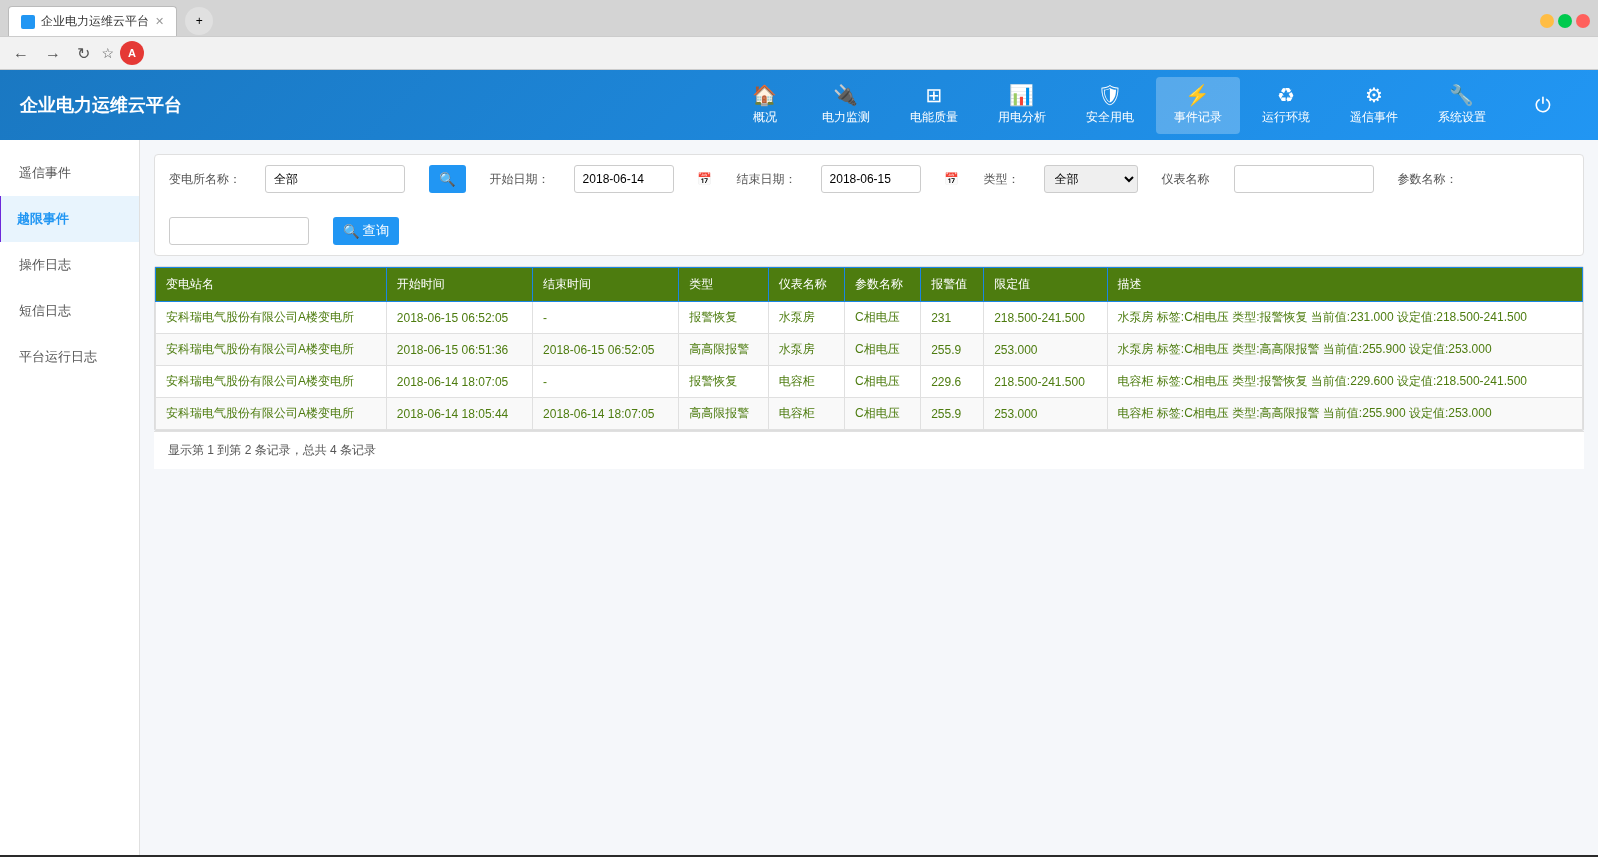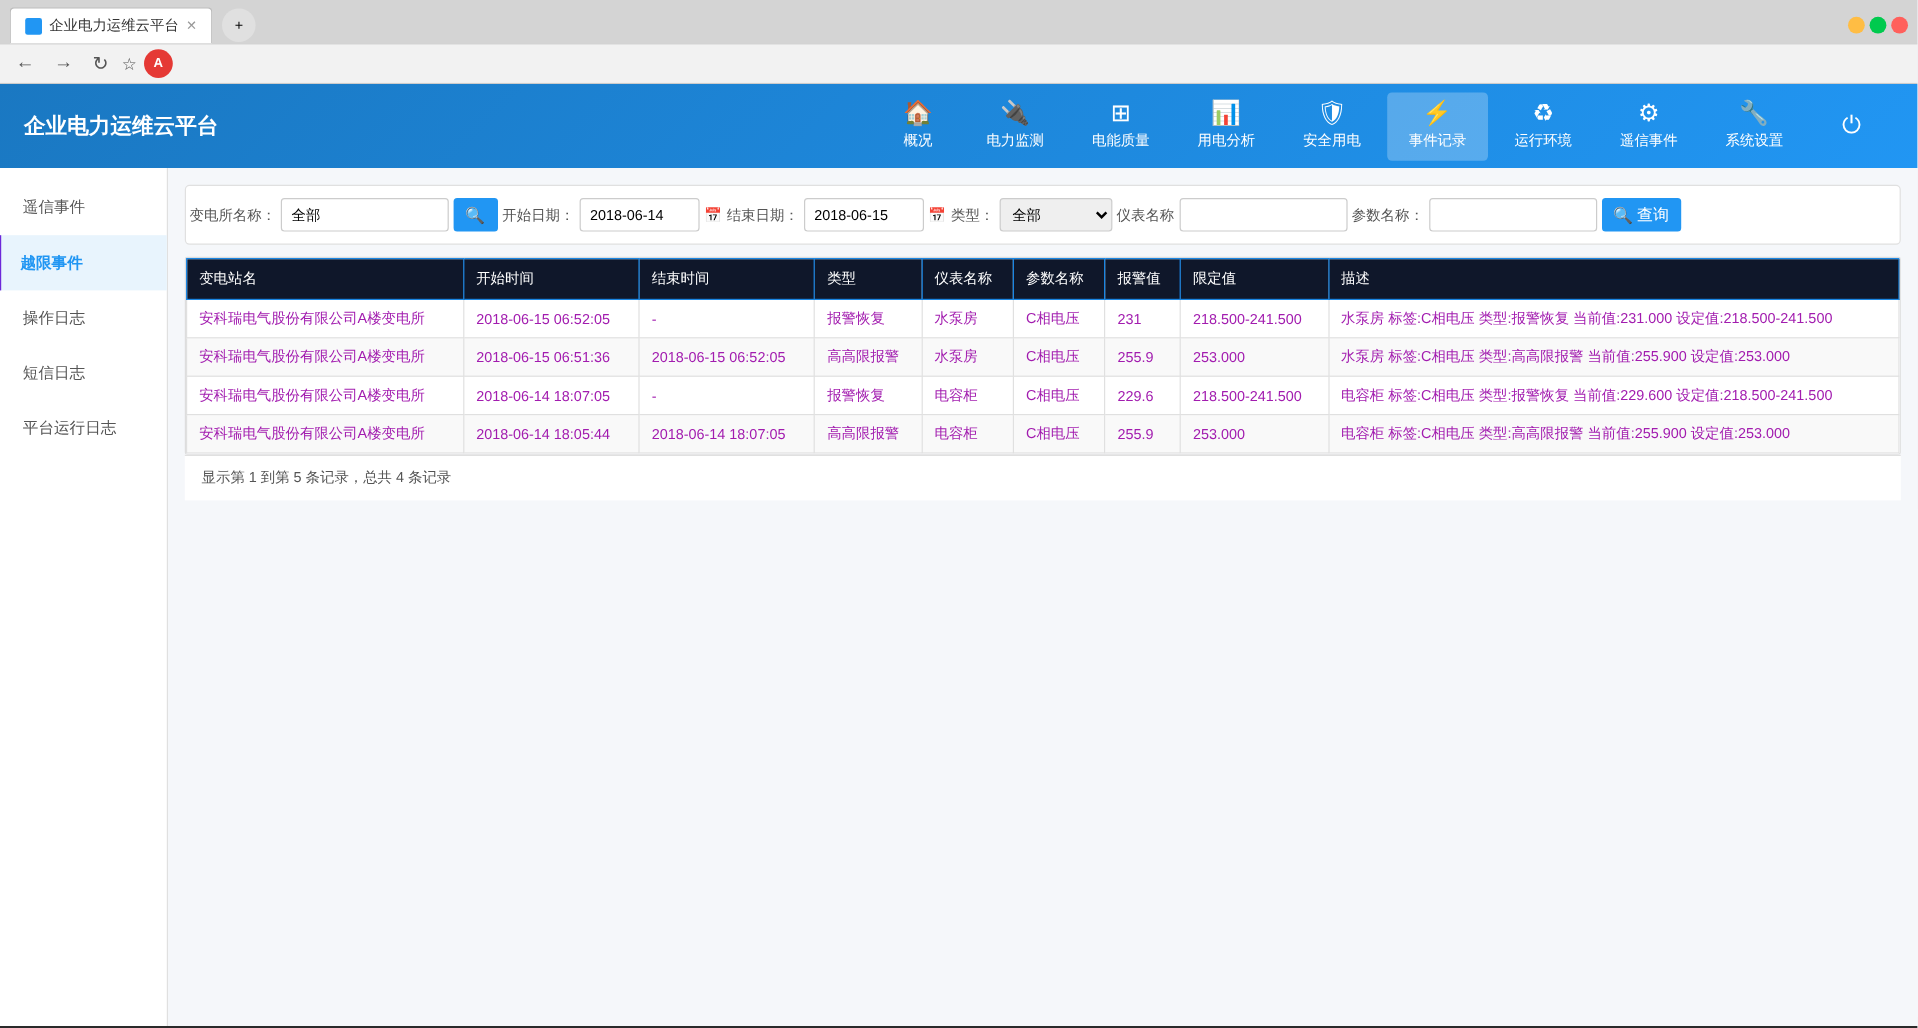--- a/index.html
+++ b/index.html
@@ -30,32 +30,32 @@
 
     
     .sidebar { width: 140px; background: #fff; border-right: 1px solid #e0e0e0; padding: 10px 0; flex-shrink: 0; }
     .sidebar-item { padding: 14px 16px; cursor: pointer; color: #555; font-size: 13px; border-left: 3px solid transparent; }
     .sidebar-item.active { color: #2196F3; border-left: 1px solid #6d28d9; background: #e8f4fd; font-weight: bold; }
 
     
     .content-area { flex: 1; padding: 14px; background: #f5f7fa; }
 
     
-    .filter-bar { background: #fff; padding: 10px 3px; border-radius: 4px; margin-bottom: 10px; display: flex; align-items: center; gap: 4px; flex-wrap: wrap; border: 1px solid #e0e0e0; }
+    .filter-bar { background: #fff; padding: 10px 14px; border-radius: 4px; margin-bottom: 10px; display: flex; align-items: center; gap: 24px; flex-wrap: wrap; border: 1px solid #e0e0e0; }
     .filter-label { color: #555; font-size: 12px; white-space: nowrap; }
     .filter-input { border: 1px solid #ccc; border-radius: 3px; padding: 4px 8px; font-size: 12px; height: 28px; }
     .filter-input-md { width: 140px; }
     .search-btn { background: #2196F3; color: #fff; border: none; border-radius: 3px; padding: 4px 10px; cursor: pointer; height: 28px; display: flex; align-items: center; gap: 3px; }
     .filter-select { border: 1px solid #ccc; border-radius: 3px; padding: 4px 6px; font-size: 12px; height: 28px; }
     .calendar-icon { color: #888; cursor: pointer; }
 
     
     .data-table { width: 100%; border-collapse: collapse; background: #fff; font-size: 12px; }
-    .data-table th { background: #0f172a; color: #fff; padding: 8px 10px; text-align: left; font-weight: normal; border: 1px solid #1a86e3; white-space: nowrap; }
-    .data-table td { padding: 7px 10px; border: 1px solid #e0e0e0; color: #a21caf; vertical-align: middle; }
+    .data-table th { background: #4d7c0f; color: #fff; padding: 8px 10px; text-align: left; font-weight: normal; border: 1px solid #1a86e3; white-space: nowrap; }
+    .data-table td { padding: 7px 10px; border: 1px solid #e0e0e0; color: #4d7c0f; vertical-align: middle; }
     .data-table tr:nth-child(even) td { background: #f9f9f9; }
     .table-container { border: 1px solid #ddd; border-radius: 2px; overflow: hidden; }
 
     
     .pagination-bar { padding: 10px 14px; color: #555; font-size: 12px; background: #fff; border-top: 1px solid #e0e0e0; margin-top: 0; }
 
     
     .footer { background: #2a2a2a; color: #aaa; padding: 8px 20px; display: flex; align-items: center; gap: 12px; font-size: 12px; height: 40px; }
 
     
@@ -246,21 +246,21 @@
               <td>C相电压</td>
               <td>255.9</td>
               <td>253.000</td>
               <td>电容柜 标签:C相电压 类型:高高限报警 当前值:255.900 设定值:253.000</td>
             </tr>
           </tbody>
       </table>
     </div>
 
     <div class="pagination-bar">
-      <span>显示第 1 到第 5 条记录，总共 4 条记录</span>
+      <span>显示第 1 到第 2 条记录，总共 4 条记录</span>
     </div>
   </div>
 </div>
 
 <div class="footer">
   
   
   
   
   

